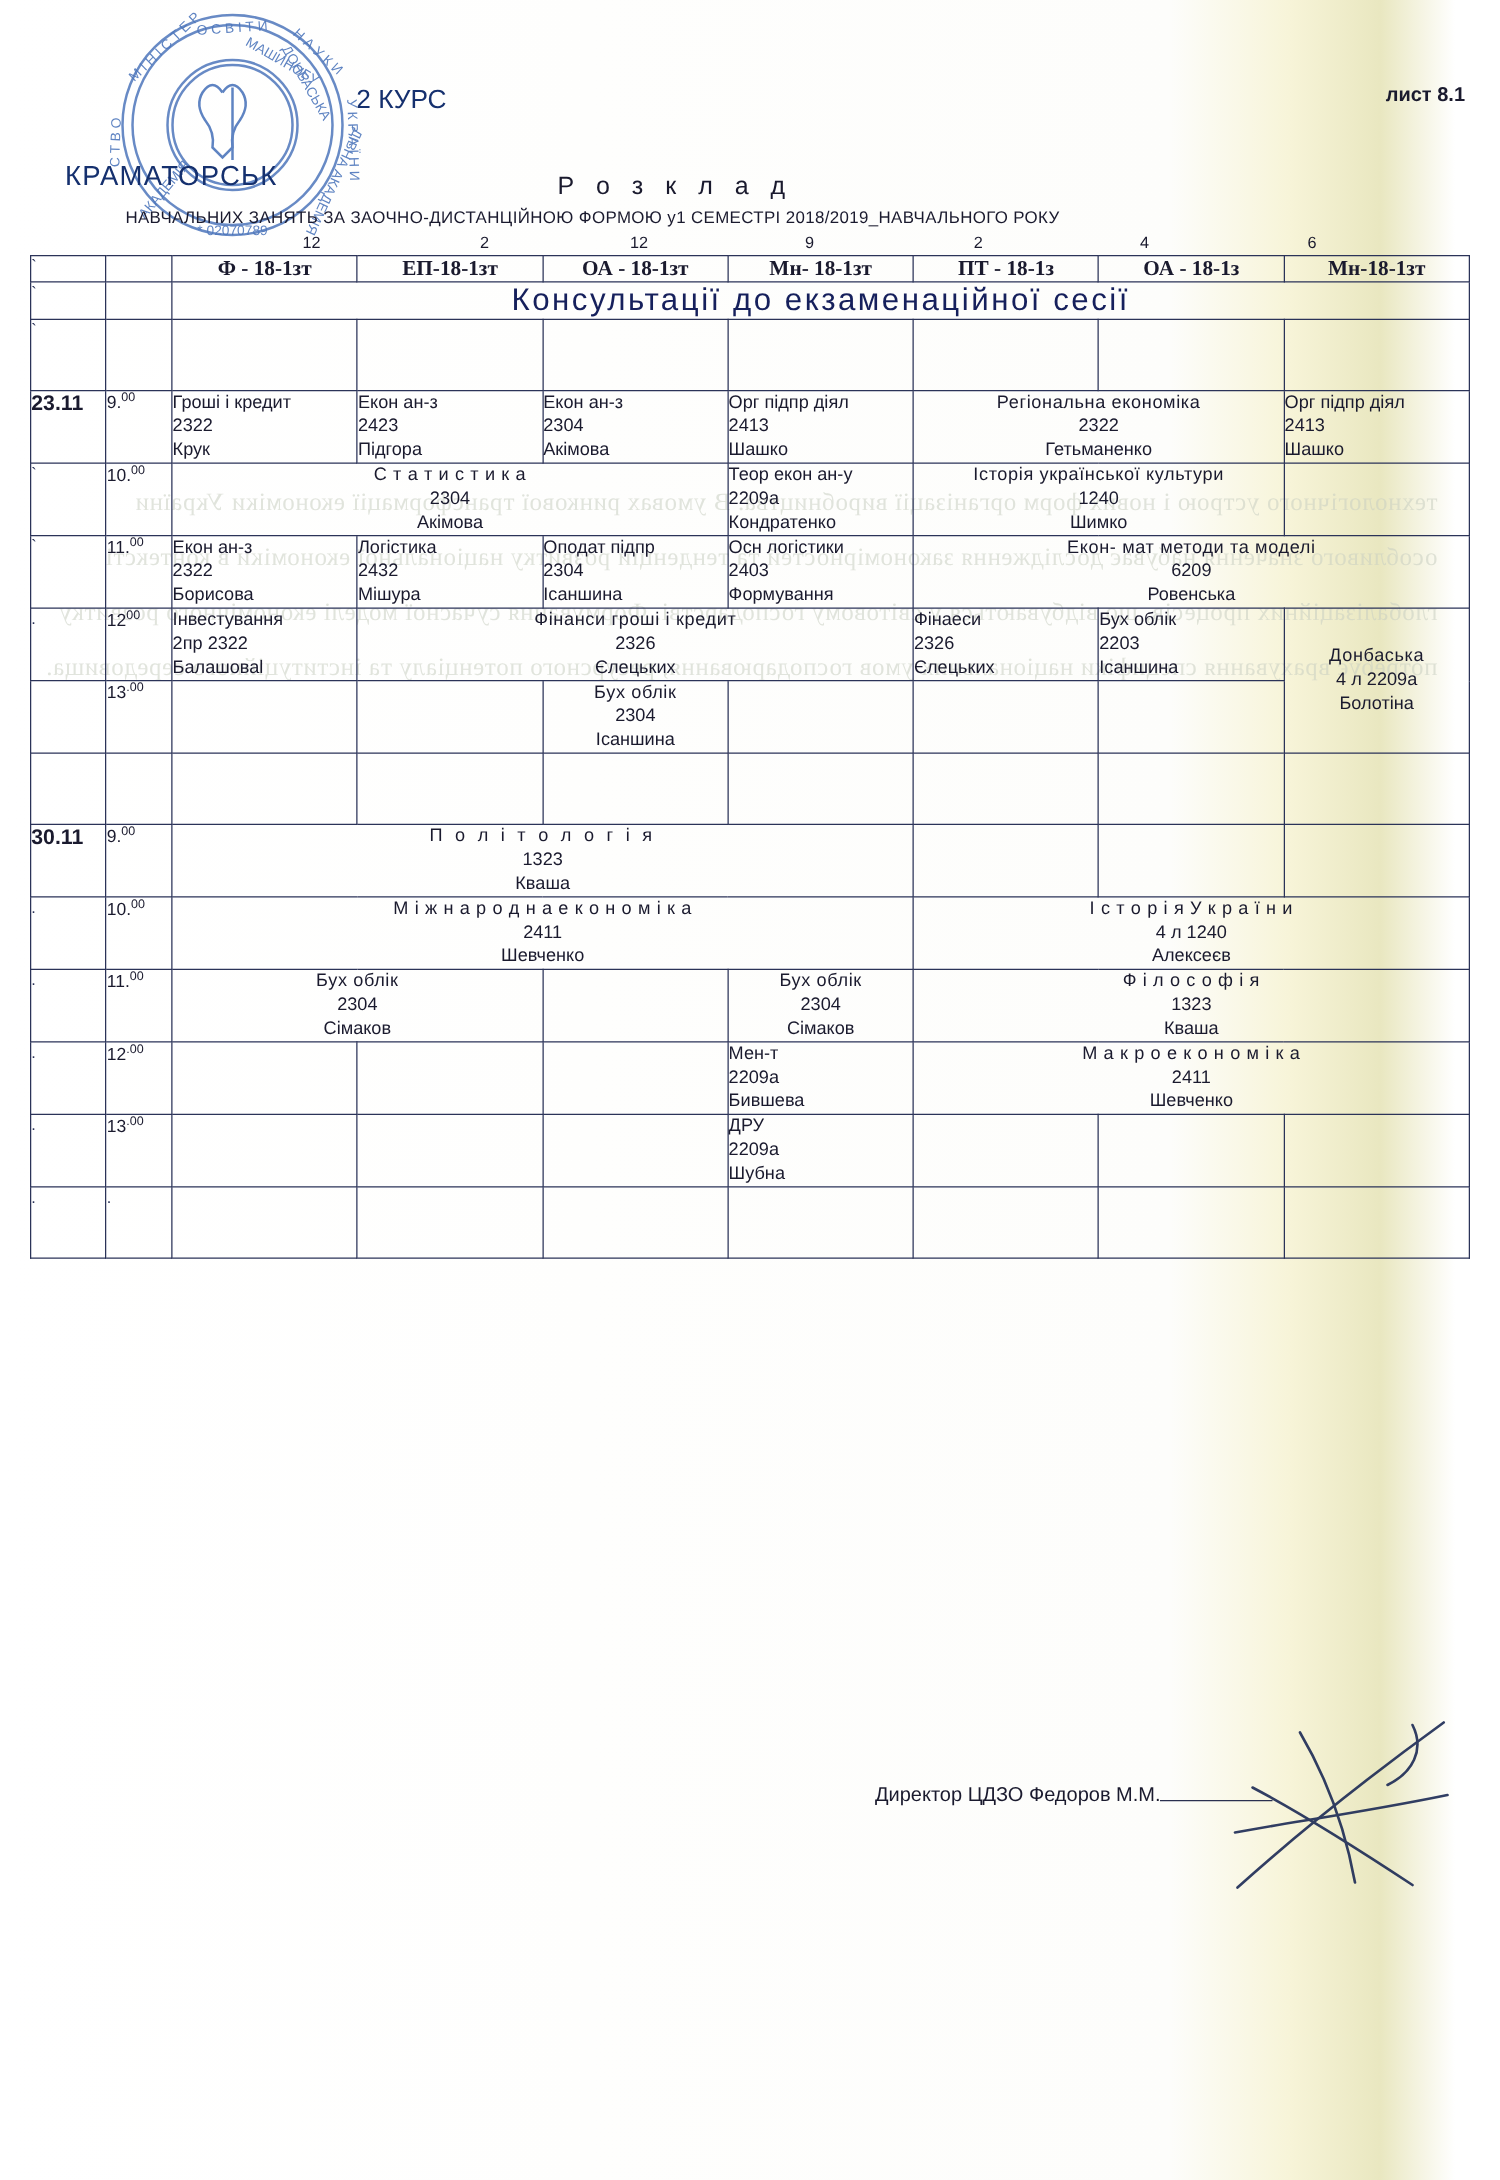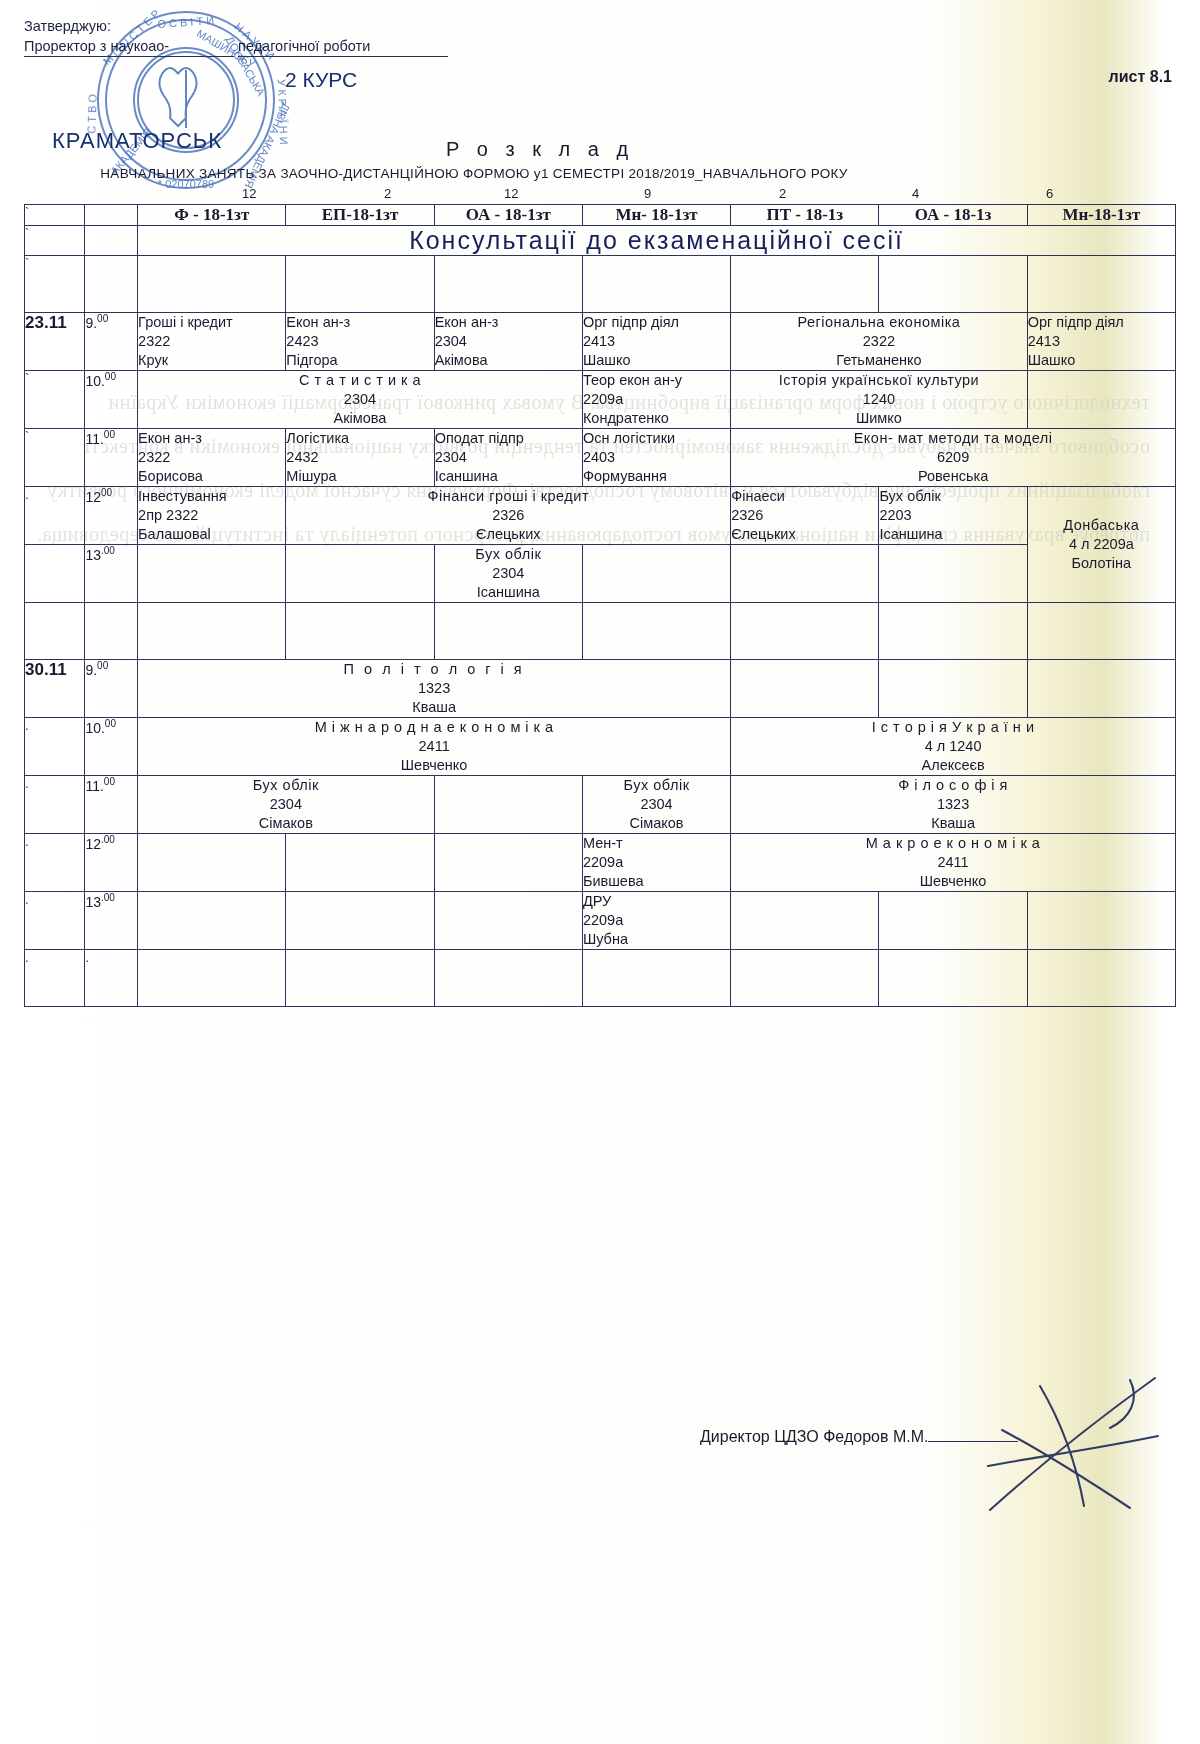--- a/index.html
+++ b/index.html
@@ -237,25 +237,20 @@
       <text x="150" y="48" text-anchor="middle" transform="rotate(30 150 48)">МАШИНОБУ</text>
       <text x="60" y="150" text-anchor="middle" transform="rotate(-50 60 150)">АКАДЕМІЯ</text>
       <text x="190" y="140" text-anchor="middle" transform="rotate(115 190 140)">ДІВНА АКАДЕМІЯ</text>
     </g>
     <g stroke="#2f5fb0" stroke-width="2" fill="none" opacity="0.9">
       <path d="M104 70 q8 -12 16 0 q6 10 -2 22 q-8 10 -6 22 l-8 8 l-8 -8 q2 -12 -6 -22 q-8 -12 -2 -22 q8 -12 16 0"></path>
       <path d="M112 66 l0 58"></path>
     </g>
   </svg>
 
-  <div class="hdr-left">
-    <div>Затверджую:</div>
-    <div class="uline">Проректор з наукоао-</div>
-    <div class="uline">педагогічної роботи</div>
-  </div>
 
 
   <div class="hdr-sheet">лист 8.1</div>
   <div class="course-label">2 КУРС</div>
   <div class="city-label">КРАМАТОРСЬК</div>
   <div class="rozklad">Р о з к л а д</div>
   <div class="subtitle">НАВЧАЛЬНИХ ЗАНЯТЬ  ЗА ЗАОЧНО-ДИСТАНЦІЙНОЮ ФОРМОЮ у1 СЕМЕСТРІ  2018/2019_НАВЧАЛЬНОГО РОКУ</div>
 
   <div class="counts">
     <span style="left:218px">12</span>

